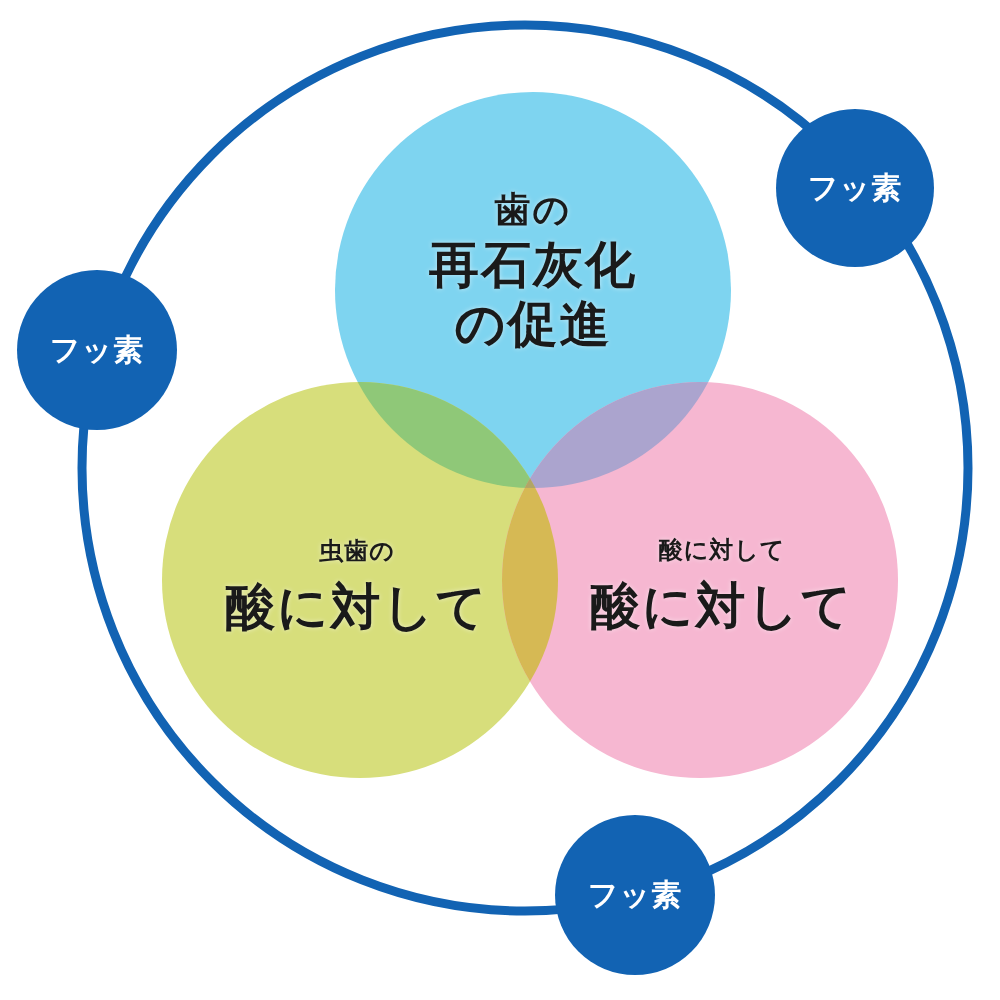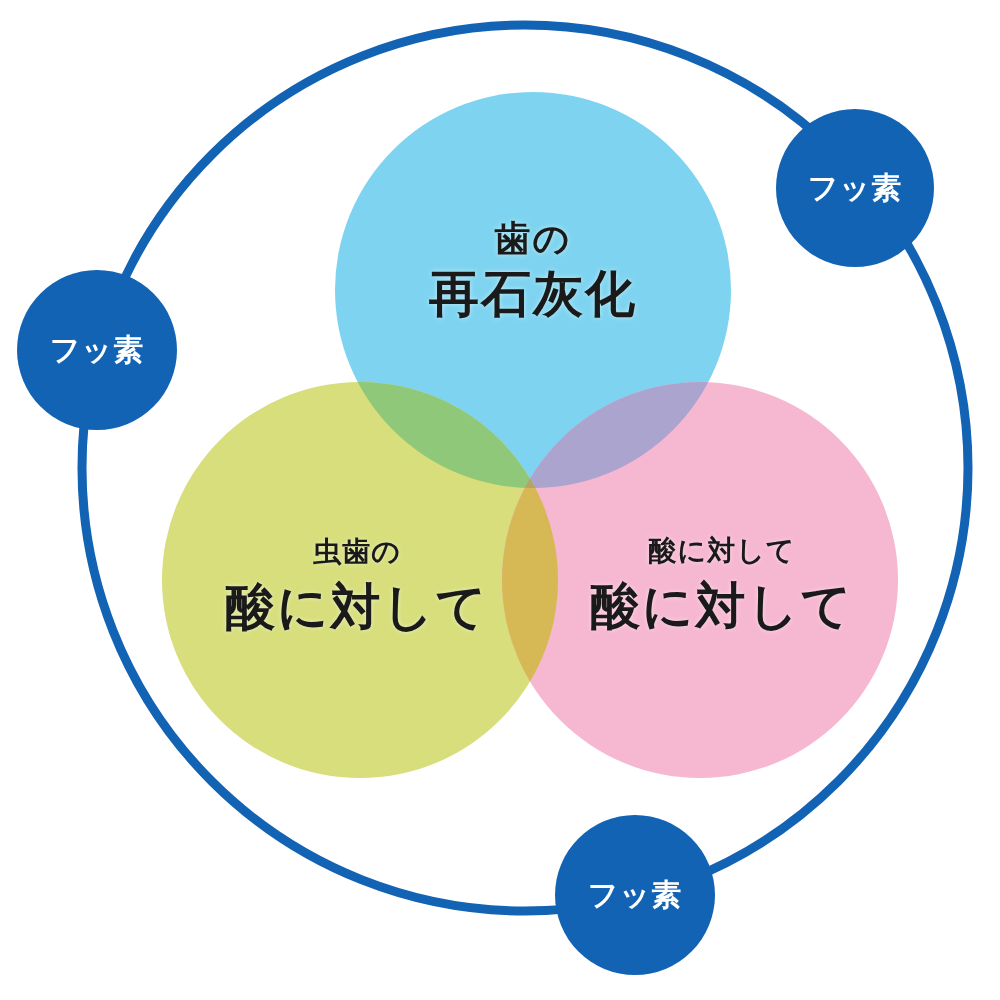--- a/index.html
+++ b/index.html
@@ -29,21 +29,21 @@
     text-shadow: 0 0 5px rgba(255,255,255,0.55);
     white-space: nowrap;
   }
   .label .ln-sm {
     font-size: 36px;
     font-weight: 600;
     line-height: 53px;
     letter-spacing: 2px;
   }
   .label .ln-md {
-    font-size: 28px;
+    font-size: 24px;
     font-weight: 600;
     line-height: 53px;
     letter-spacing: 1px;
   }
   .label .ln-lg {
     font-size: 50px;
     font-weight: 700;
     line-height: 59px;
     letter-spacing: 2px;
   }
@@ -95,20 +95,21 @@
     </g>
 
     <circle cx="97" cy="350" r="80" fill="#1263B3"></circle>
     <circle cx="855" cy="188" r="79" fill="#1263B3"></circle>
     <circle cx="635" cy="895" r="80" fill="#1263B3"></circle>
   </svg>
 
   <div class="label" style="left:533px; top:268px;">
     <div class="ln-sm">歯の</div>
     <div class="ln-lg">再石灰化</div>
+    <div class="ln-lg">の促進</div>
   </div>
 
   <div class="label" style="left:357px; top:581px;">
     <div class="ln-md">虫歯の</div>
     <div class="ln-lg">酸に対して</div>
   </div>
 
   <div class="label" style="left:722px; top:580px;">
     <div class="ln-md">酸に対して</div>
     <div class="ln-lg">酸に対して</div>

